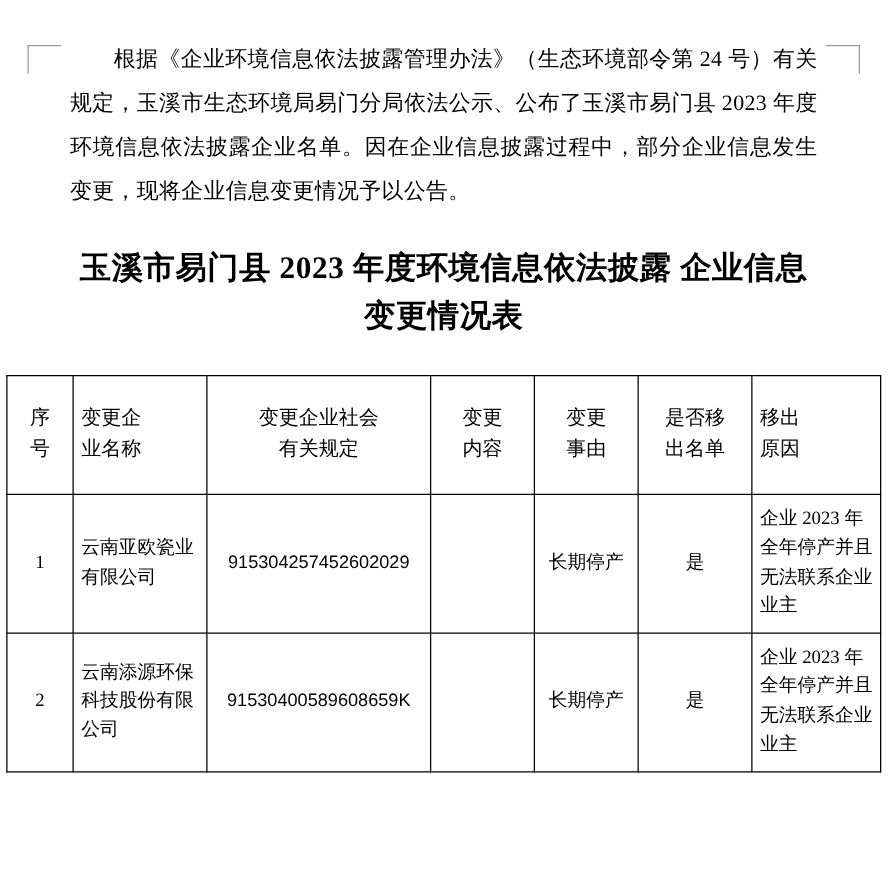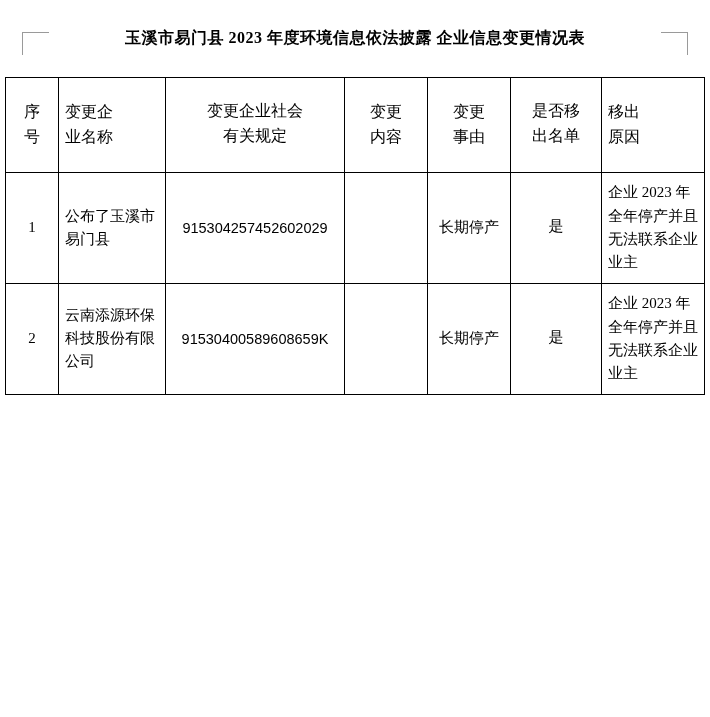--- a/index.html
+++ b/index.html
@@ -36,21 +36,21 @@
     font-size: 17.5px;
     line-height: 2.0;
     text-align: justify;
     text-justify: inter-ideograph;
     letter-spacing: 0.3px;
     text-indent: 2em;
   }
 
   .doc-title {
     margin: 26px 52px 0 52px;
-    font-size: 16px;
+    font-size: 25px;
     font-weight: bold;
     line-height: 1.55;
     text-align: center;
     letter-spacing: 0.5px;
   }
 
   table.info-table {
     margin: 26px auto 0 auto;
     width: 608px;
     border-collapse: collapse;
@@ -74,33 +74,34 @@
     display: block;
   }
   tbody td {
     height: 100px;
   }
   .c-seq   { width: 40px;  text-align: center; }
   .c-name  { width: 94px;  text-align: left; margin-left: 48px; }
   .c-code  { width: 166px; text-align: center; font-family: Liberation Sans, sans-serif; font-size: 14.5px; }
   .c-cont  { width: 70px;  text-align: center; }
   .c-reason{ width: 70px;  text-align: center; }
-  .c-remove{ width: 78px;  text-align: center; font-family: Liberation Mono, monospace; }
+  .c-remove{ width: 78px;  text-align: center; }
   .c-why   { width: 90px;  text-align: left; margin-top: 40px; }
 
-  thead .c-code { font-family: Liberation Mono, monospace; font-size: 16px; text-align: center; }
+  thead .c-code { font-family: Liberation Sans, sans-serif; font-size: 16px; text-align: center; }
 </style>
 </head>
 <body>
 
 <div class="page">
 
   <div class="corner tl"></div>
   <div class="corner tr"></div>
 
+  <p class="body-text">根据《企业环境信息依法披露管理办法》（生态环境部令第 24 号）有关规定，玉溪市生态环境局易门分局依法公示、公布了玉溪市易门县 2023 年度环境信息依法披露企业名单。因在企业信息披露过程中，部分企业信息发生变更，现将企业信息变更情况予以公告。</p>
 
   <h1 class="doc-title">
     <span>玉溪市易门县 2023 年度环境信息依法披露</span>
     <span>企业信息变更情况表</span>
   </h1>
 
   <table class="info-table">
     <thead>
       <tr>
         <td class="c-seq two-line">
@@ -129,21 +130,21 @@
         </td>
         <td class="c-why two-line">
           <span>移出</span>
           <span>原因</span>
         </td>
       </tr>
     </thead>
     <tbody>
       <tr>
         <td class="c-seq">1</td>
-        <td class="c-name">公布了玉溪市易门县</td>
+        <td class="c-name">云南亚欧瓷业有限公司</td>
         <td class="c-code">915304257452602029</td>
         <td class="c-cont"></td>
         <td class="c-reason">长期停产</td>
         <td class="c-remove">是</td>
         <td class="c-why">企业 2023 年全年停产并且无法联系企业业主</td>
       </tr>
       <tr>
         <td class="c-seq">2</td>
         <td class="c-name">云南添源环保科技股份有限公司</td>
         <td class="c-code">91530400589608659K</td>

